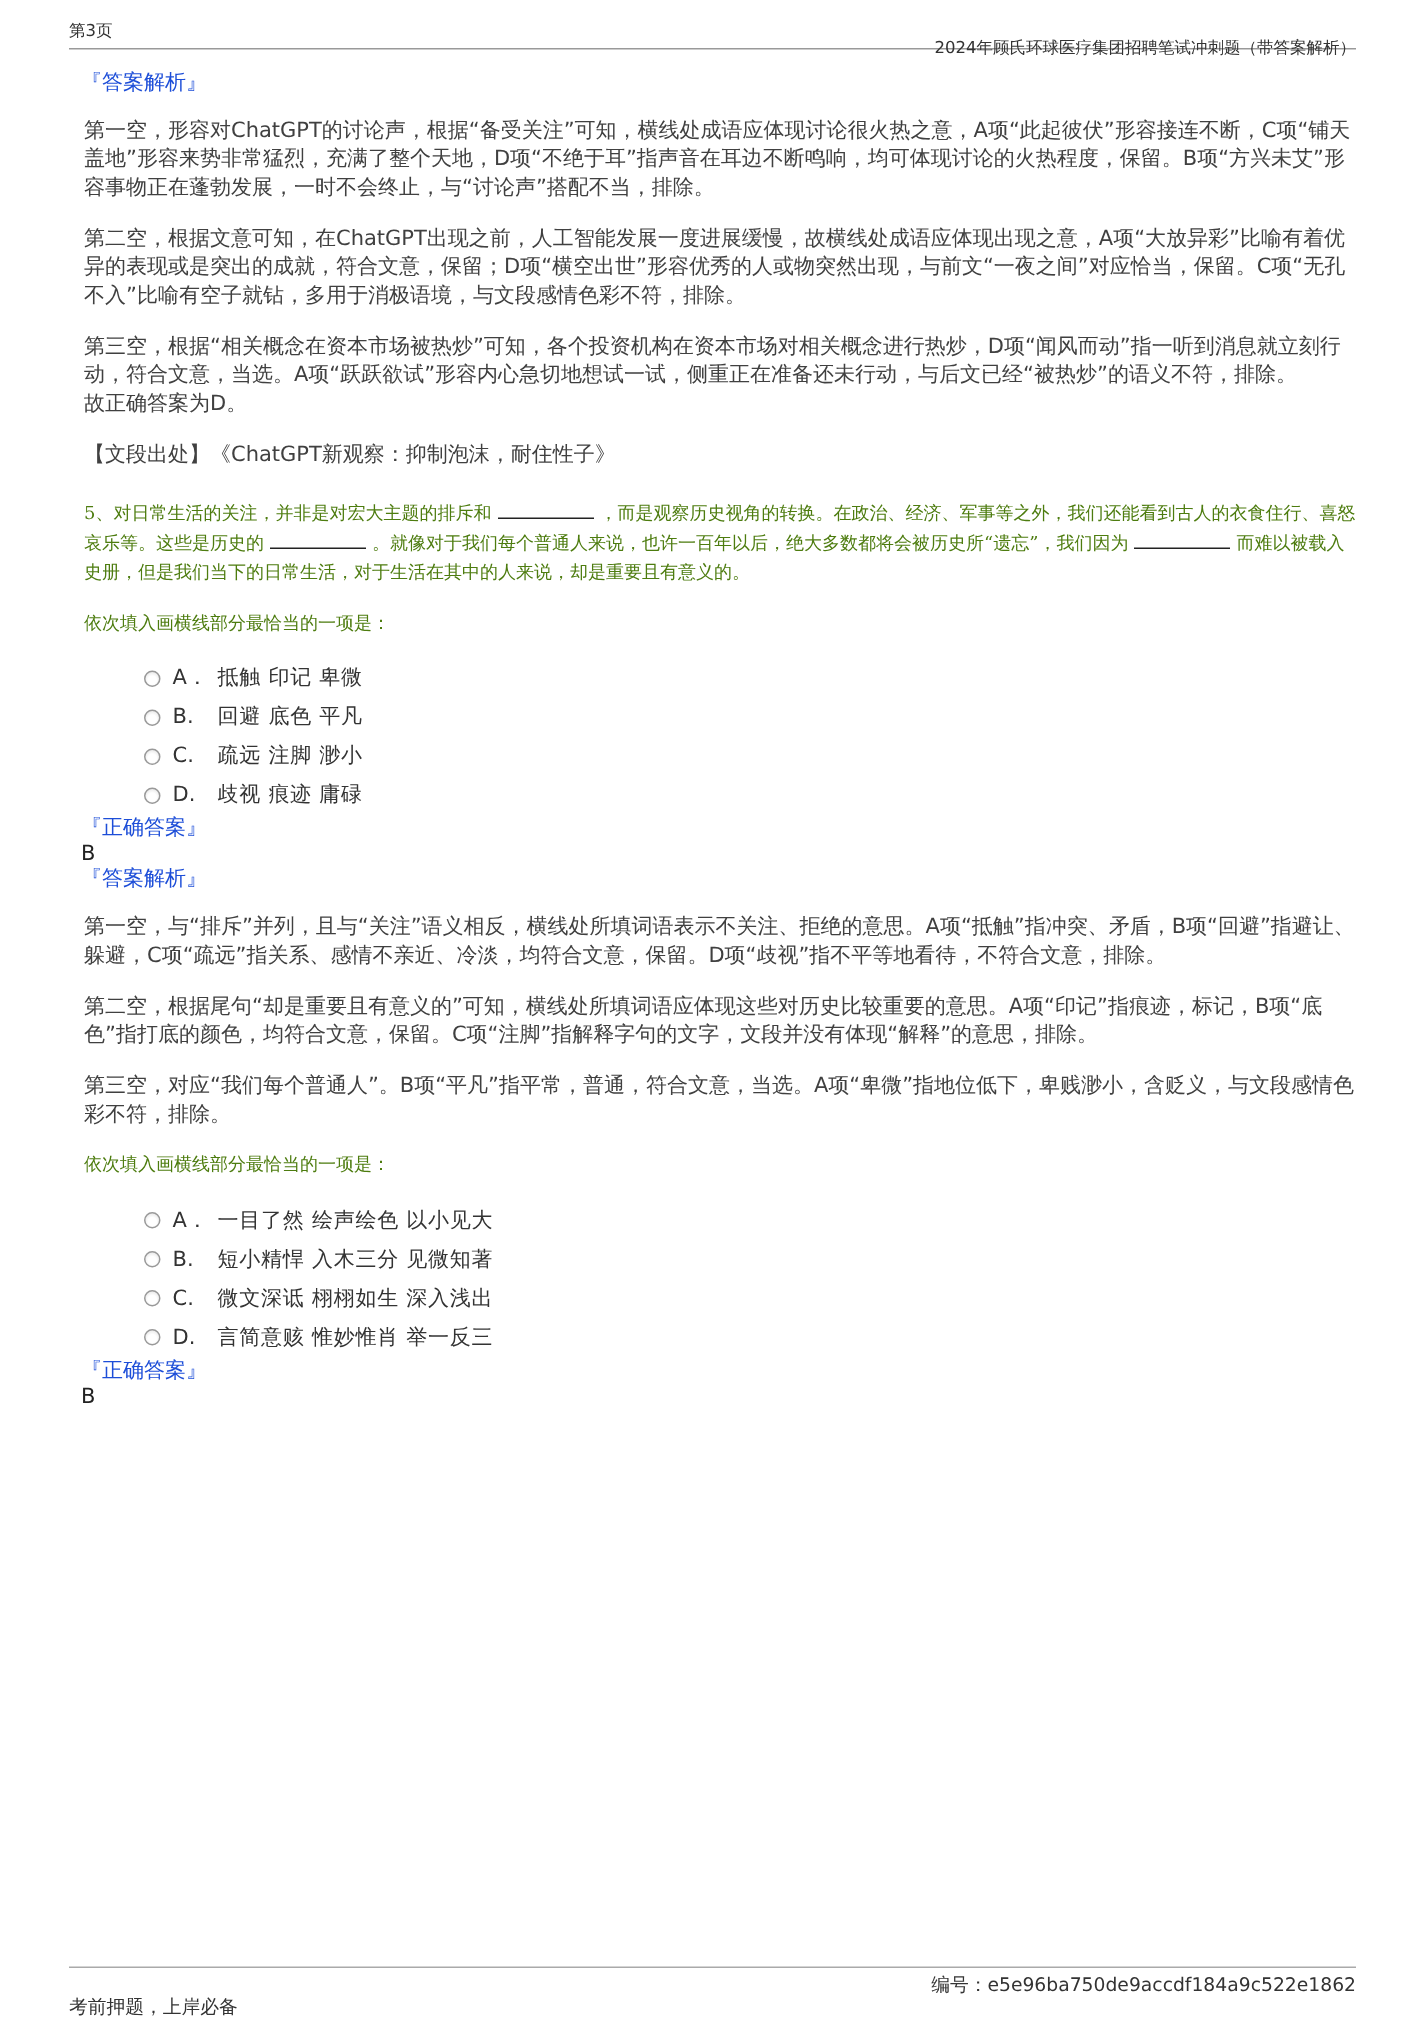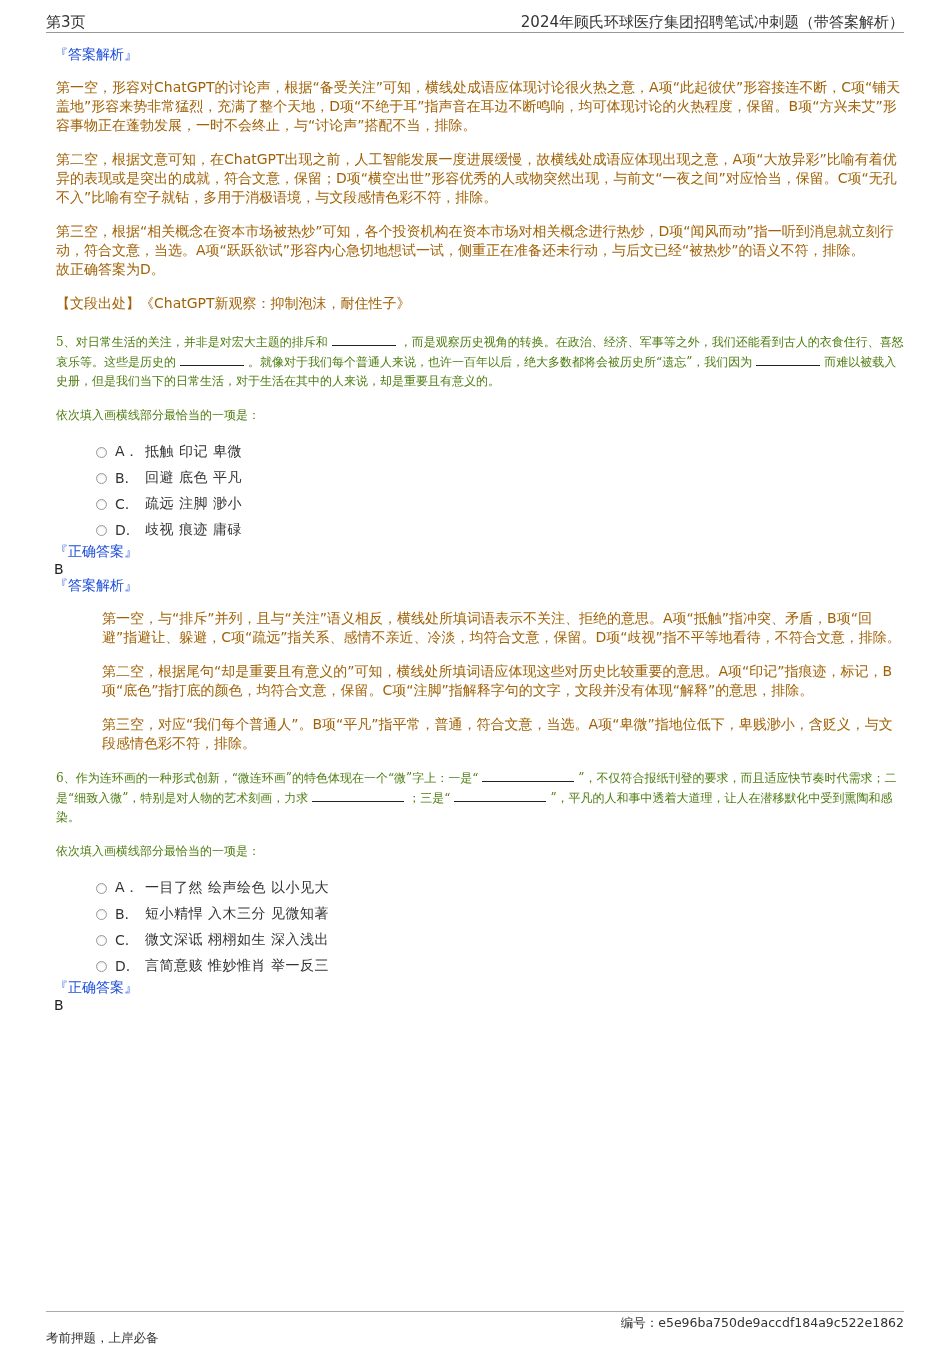--- a/index.html
+++ b/index.html
@@ -1,25 +1,25 @@
 <!DOCTYPE html>
 <html><head>
 <meta charset="utf-8">
 <style>
   html, body { margin: 0; padding: 0; background: #ffffff; }
   body { width: 950px; height: 1345px; position: relative; overflow: hidden; font-family: "DejaVu Sans", "Liberation Sans", sans-serif; color: #222; }
-  .header { position: absolute; left: 46px; right: 46px; top: 10px; height: 22px; border-bottom: 1px solid #999; font-size: 15px; color: #333; }
+  .header { position: absolute; left: 46px; right: 46px; top: 10px; height: 22px; border-bottom: 1px solid #999; font-size: 11px; color: #333; }
   .header .left { position: absolute; left: 0; top: 3px; }
-  .header .right { position: absolute; right: 0; top: 3px; }
+  .header .right { position: absolute; right: 0; top: 14px; }
   .footer { position: absolute; left: 46px; right: 46px; top: 1311px; border-top: 1px solid #aaa; font-size: 12.5px; color: #333; height: 24px; }
   .footer .left { position: absolute; left: 0; top: 18px; }
   .footer .right { position: absolute; right: 0; top: 3px; }
   .content { position: absolute; left: 56px; top: 46px; width: 850px; }
   .bracket { font-size: 14px; color: #1d4ed8; margin-left: -2px; }
-  .exp p { font-size: 14px; line-height: 19px; margin: 0; color: #a16207; }
+  .exp p { font-size: 14px; line-height: 19px; margin: 0; color: #404040; }
   .q { font-family: "DejaVu Serif", "Liberation Serif", serif; font-size: 12px; line-height: 19.5px; color: #4d7c0f; }
   .blank { display: inline-block; border-bottom: 1px solid #222; width: 64px; height: 12px; margin: 0 4px; }
   .blank.long { width: 92px; }
   .options { margin-left: 40px; }
   .opt { height: 26px; display: flex; align-items: center; font-size: 14px; color: #333; }
   .radio { width: 9px; height: 9px; border: 1px solid #999; border-radius: 50%; margin-right: 8px; background: radial-gradient(circle at 50% 60%, #fff 40%, #ddd 100%); }
   .opt .letter { font-family: "DejaVu Sans", sans-serif; width: 30px; }
   .opt .text { font-family: "DejaVu Serif", serif; letter-spacing: 0.5px; }
   .answer-letter { font-size: 14px; margin-left: -2px; }
 </style>
@@ -64,29 +64,26 @@
       </div>
     <div class="opt">
         <span class="radio"></span>
         <span class="letter">D.</span>
         <span class="text">歧视 痕迹 庸碌</span>
       </div>
   </div>
   <div class="bracket" style="font-family:'DejaVu Serif',serif;">『正确答案』</div>
   <div class="answer-letter">B</div>
   <div class="bracket" style="font-family:'DejaVu Serif',serif;">『答案解析』</div>
-  <div class="exp" style="margin-top:14px;margin-left:46px;">
+  <div class="exp" style="margin-top:14px;">
     <p>第一空，与“排斥”并列，且与“关注”语义相反，横线处所填词语表示不关注、拒绝的意思。A项“抵触”指冲突、矛盾，B项“回避”指避让、躲避，C项“疏远”指关系、感情不亲近、冷淡，均符合文意，保留。D项“歧视”指不平等地看待，不符合文意，排除。</p>
     <p style="margin-top:15px;">第二空，根据尾句“却是重要且有意义的”可知，横线处所填词语应体现这些对历史比较重要的意思。A项“印记”指痕迹，标记，B项“底色”指打底的颜色，均符合文意，保留。C项“注脚”指解释字句的文字，文段并没有体现“解释”的意思，排除。</p>
     <p style="margin-top:15px;">第三空，对应“我们每个普通人”。B项“平凡”指平常，普通，符合文意，当选。A项“卑微”指地位低下，卑贱渺小，含贬义，与文段感情色彩不符，排除。</p>
   </div>
 
-  <div class="q" style="margin-top:16px;">
-    <span>6、</span><span>作为连环画的一种形式创新，“微连环画”的特色体现在一个“微”字上：一是“</span><span class="blank long"></span><span>”，不仅符合报纸刊登的要求，而且适应快节奏时代需求；二是“细致入微”，特别是对人物的艺术刻画，力求</span><span class="blank long"></span><span>；三是“</span><span class="blank long"></span><span>”，平凡的人和事中透着大道理，让人在潜移默化中受到熏陶和感染。</span>
-  </div>
   <div class="q" style="margin-top:14px;">依次填入画横线部分最恰当的一项是：</div>
   <div class="options" style="margin-top:14px;">
     <div class="opt">
         <span class="radio"></span>
         <span class="letter">A．</span>
         <span class="text">一目了然 绘声绘色 以小见大</span>
       </div>
     <div class="opt">
         <span class="radio"></span>
         <span class="letter">B.</span>

